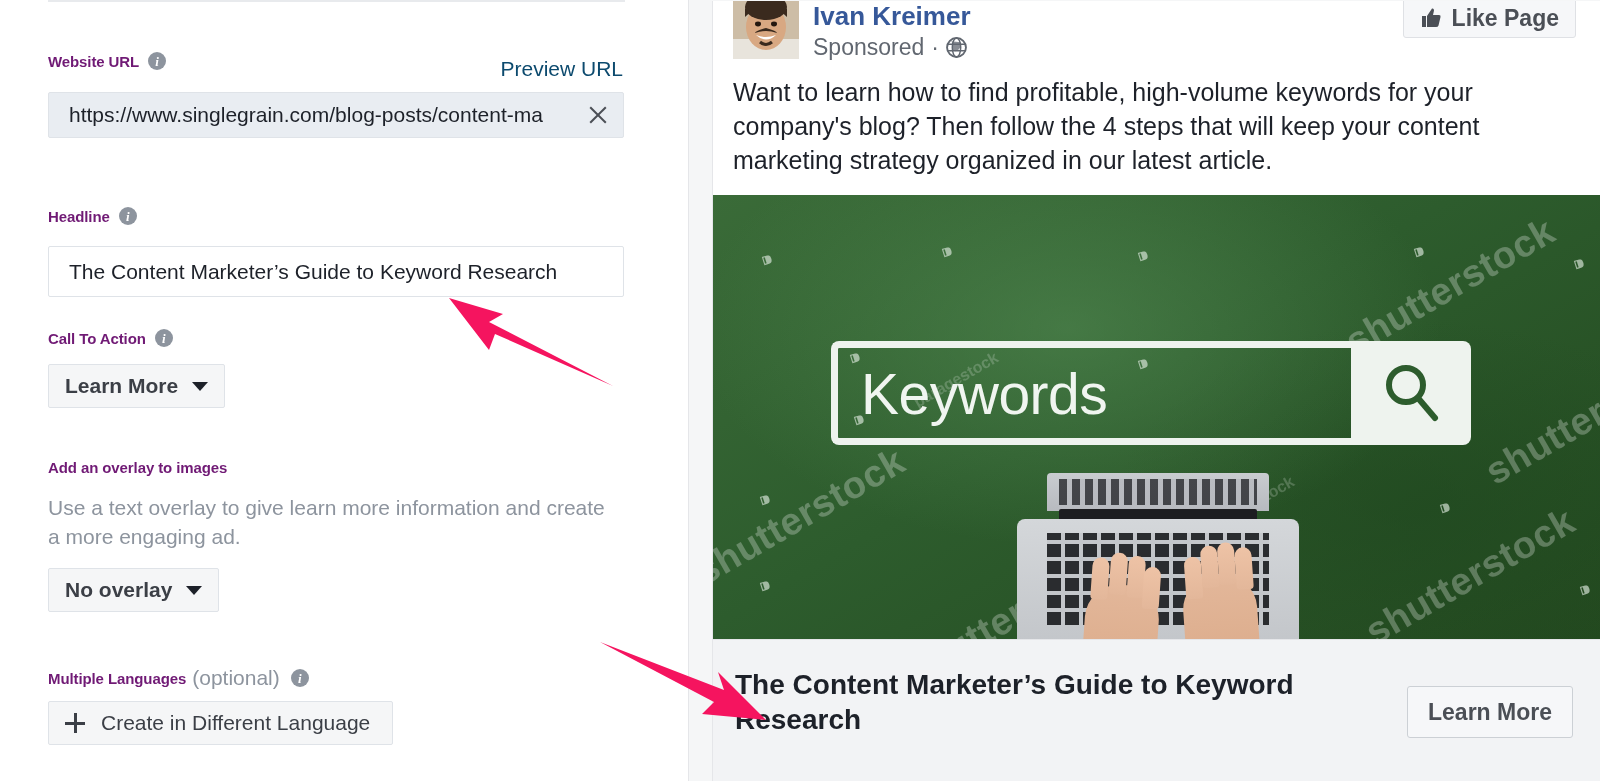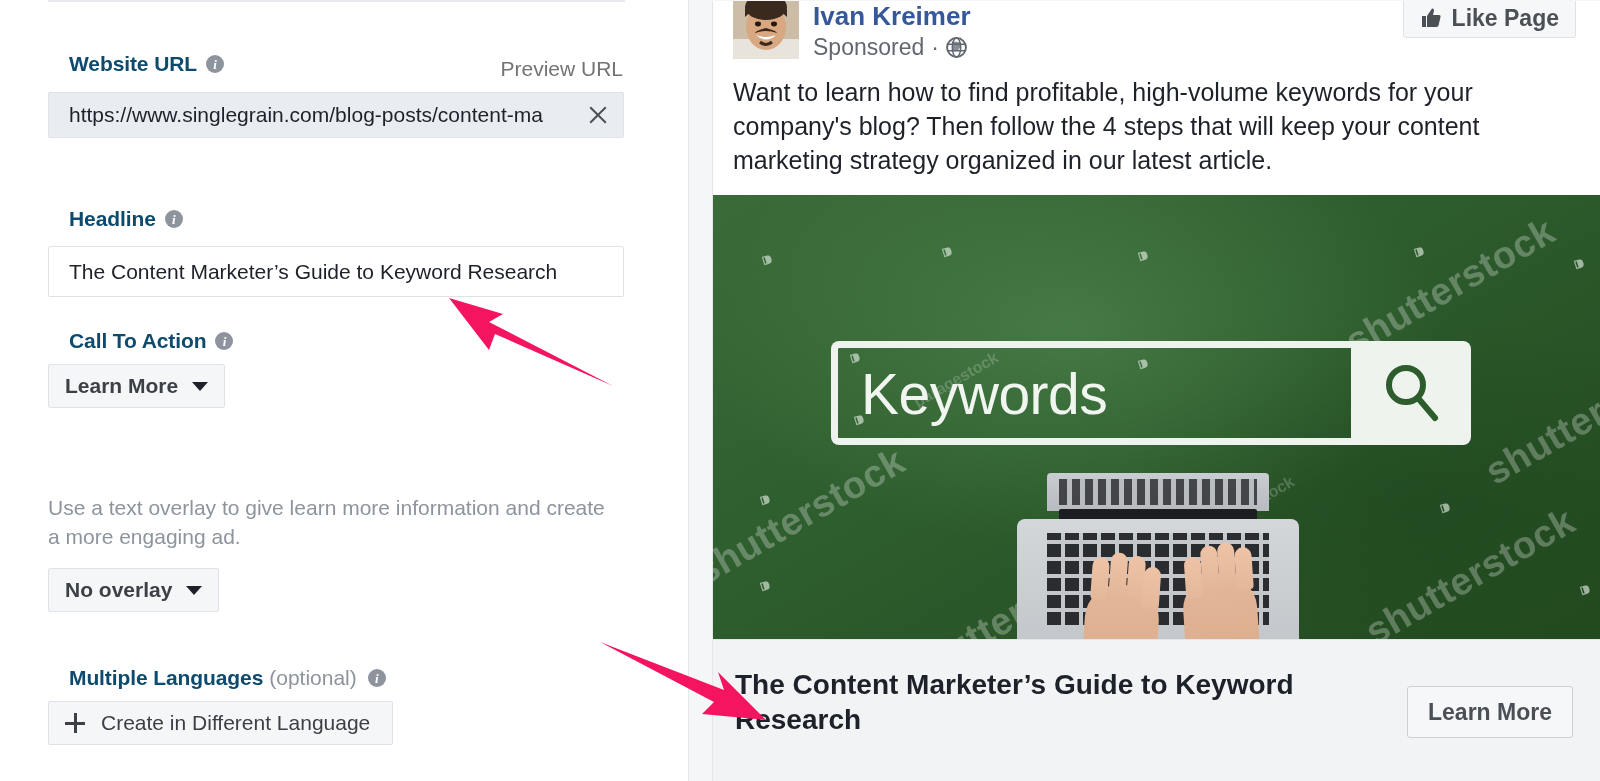--- a/index.html
+++ b/index.html
@@ -21,40 +21,39 @@
     position: absolute; left: 48px; top: 0px;
     width: 577px; height: 2px; background: #e8eaed;
   }
 
   .field-label-row {
     position: absolute;
     display: flex; align-items: center;
     white-space: nowrap;
   }
   .field-label {
-    font-size: 21px; font-weight: bold; color: #0c4a6e;
+    font-size: 15px; font-weight: bold; color: #701a75;
     letter-spacing: -0.1px;
-    margin-left: 21px;
   }
   .field-label-optional {
     font-size: 21px; font-weight: normal; color: #8d949e;
     margin-left: 6px;
   }
   .info-icon {
     display: inline-flex; align-items: center; justify-content: center;
     width: 18px; height: 18px; border-radius: 50%;
     background: #8d949e; color: #ffffff;
     font-size: 13px; font-weight: bold; font-style: italic;
     font-family: "Liberation Serif", serif;
     margin-left: 9px; line-height: 1;
   }
 
   #preview-url-link {
     position: absolute; right: 65px; top: 57px;
-    font-size: 21px; color: #737373; cursor: pointer;
+    font-size: 21px; color: #0c4a6e; cursor: pointer;
     white-space: nowrap;
   }
 
   #url-field {
     position: absolute; left: 48px; top: 92px;
     width: 576px; height: 46px;
     background: #e9edf2; border: 1px solid #dfe3e8; border-radius: 2px;
     display: flex; align-items: center; padding: 0 14px 0 20px;
   }
   #url-field-value {
@@ -327,20 +326,23 @@
 
     <div class="field-label-row" style="left:48px; top:329px;">
       <span class="field-label">Call To Action</span>
       <span class="info-icon">i</span>
     </div>
     <div id="cta-dropdown" class="dropdown-btn">
       <span class="ddlabel">Learn More</span>
       <span class="caret"></span>
     </div>
 
+    <div class="field-label-row" style="left:48px; top:459px;">
+      <span class="field-label">Add an overlay to images</span>
+    </div>
     <div id="overlay-desc">Use a text overlay to give learn more information and create a more engaging ad.</div>
     <div id="overlay-dropdown" class="dropdown-btn">
       <span class="ddlabel">No overlay</span>
       <span class="caret"></span>
     </div>
 
     <div class="field-label-row" style="left:48px; top:666px;">
       <span class="field-label">Multiple Languages</span>
       <span class="field-label-optional">(optional)</span>
       <span class="info-icon" style="margin-left:11px;">i</span>

